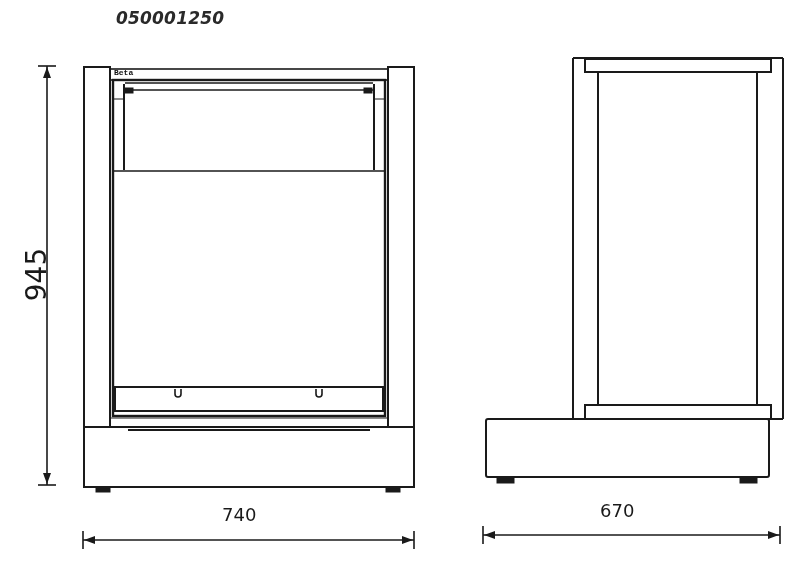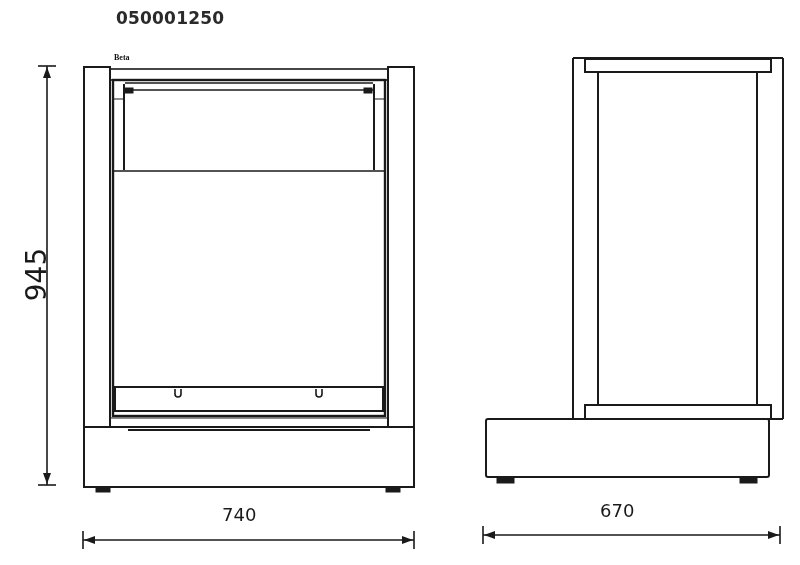--- a/index.html
+++ b/index.html
@@ -1,23 +1,23 @@
 <!DOCTYPE html>
 <html><head>
   <meta charset="utf-8">
   <style>
     html, body { margin: 0; padding: 0; background: #ffffff; }
     .canvas { position: relative; width: 800px; height: 565px; background: #ffffff; overflow: hidden; }
     svg { position: absolute; left: 0; top: 0; }
-    .code-label { position: absolute; left: 116px; top: 8px; font-family: "DejaVu Sans", sans-serif; font-size: 17px; font-weight: bold; color: #2a2a2a; letter-spacing: 0.2px; }
+    .code-label { position: absolute; left: 116px; top: 8px; font-family: "DejaVu Sans", sans-serif; font-size: 17px; font-weight: bold; color: #2a2a2a; letter-spacing: 0.2px; font-style: italic; }
     .dim { position: absolute; font-family: "DejaVu Sans", sans-serif; color: #1a1a1a; font-size: 18px; }
     .dim-w1 { left: 222px; top: 504px; }
     .dim-w2 { left: 600px; top: 500px; text-align: center; }
     .dim-h { left: 6px; top: 258px; transform: rotate(-90deg); transform-origin: center; width: 60px; text-align: center; font-size: 28px; }
-    .logo { position: absolute; left: 114px; top: 53px; font-family: Liberation Serif, serif; font-size: 8px; font-weight: bold; color: #111; }
+    .logo { position: absolute; left: 114px; top: 68px; font-family: Liberation Mono, monospace; font-size: 8px; font-weight: bold; color: #111; }
   </style>
 </head>
 <body>
 
 <div class="canvas">
   <div class="code-label">050001250</div>
 
   <svg width="800" height="565" viewBox="0 0 800 565">
     <g fill="none" stroke="#1a1a1a" stroke-width="2">
 

